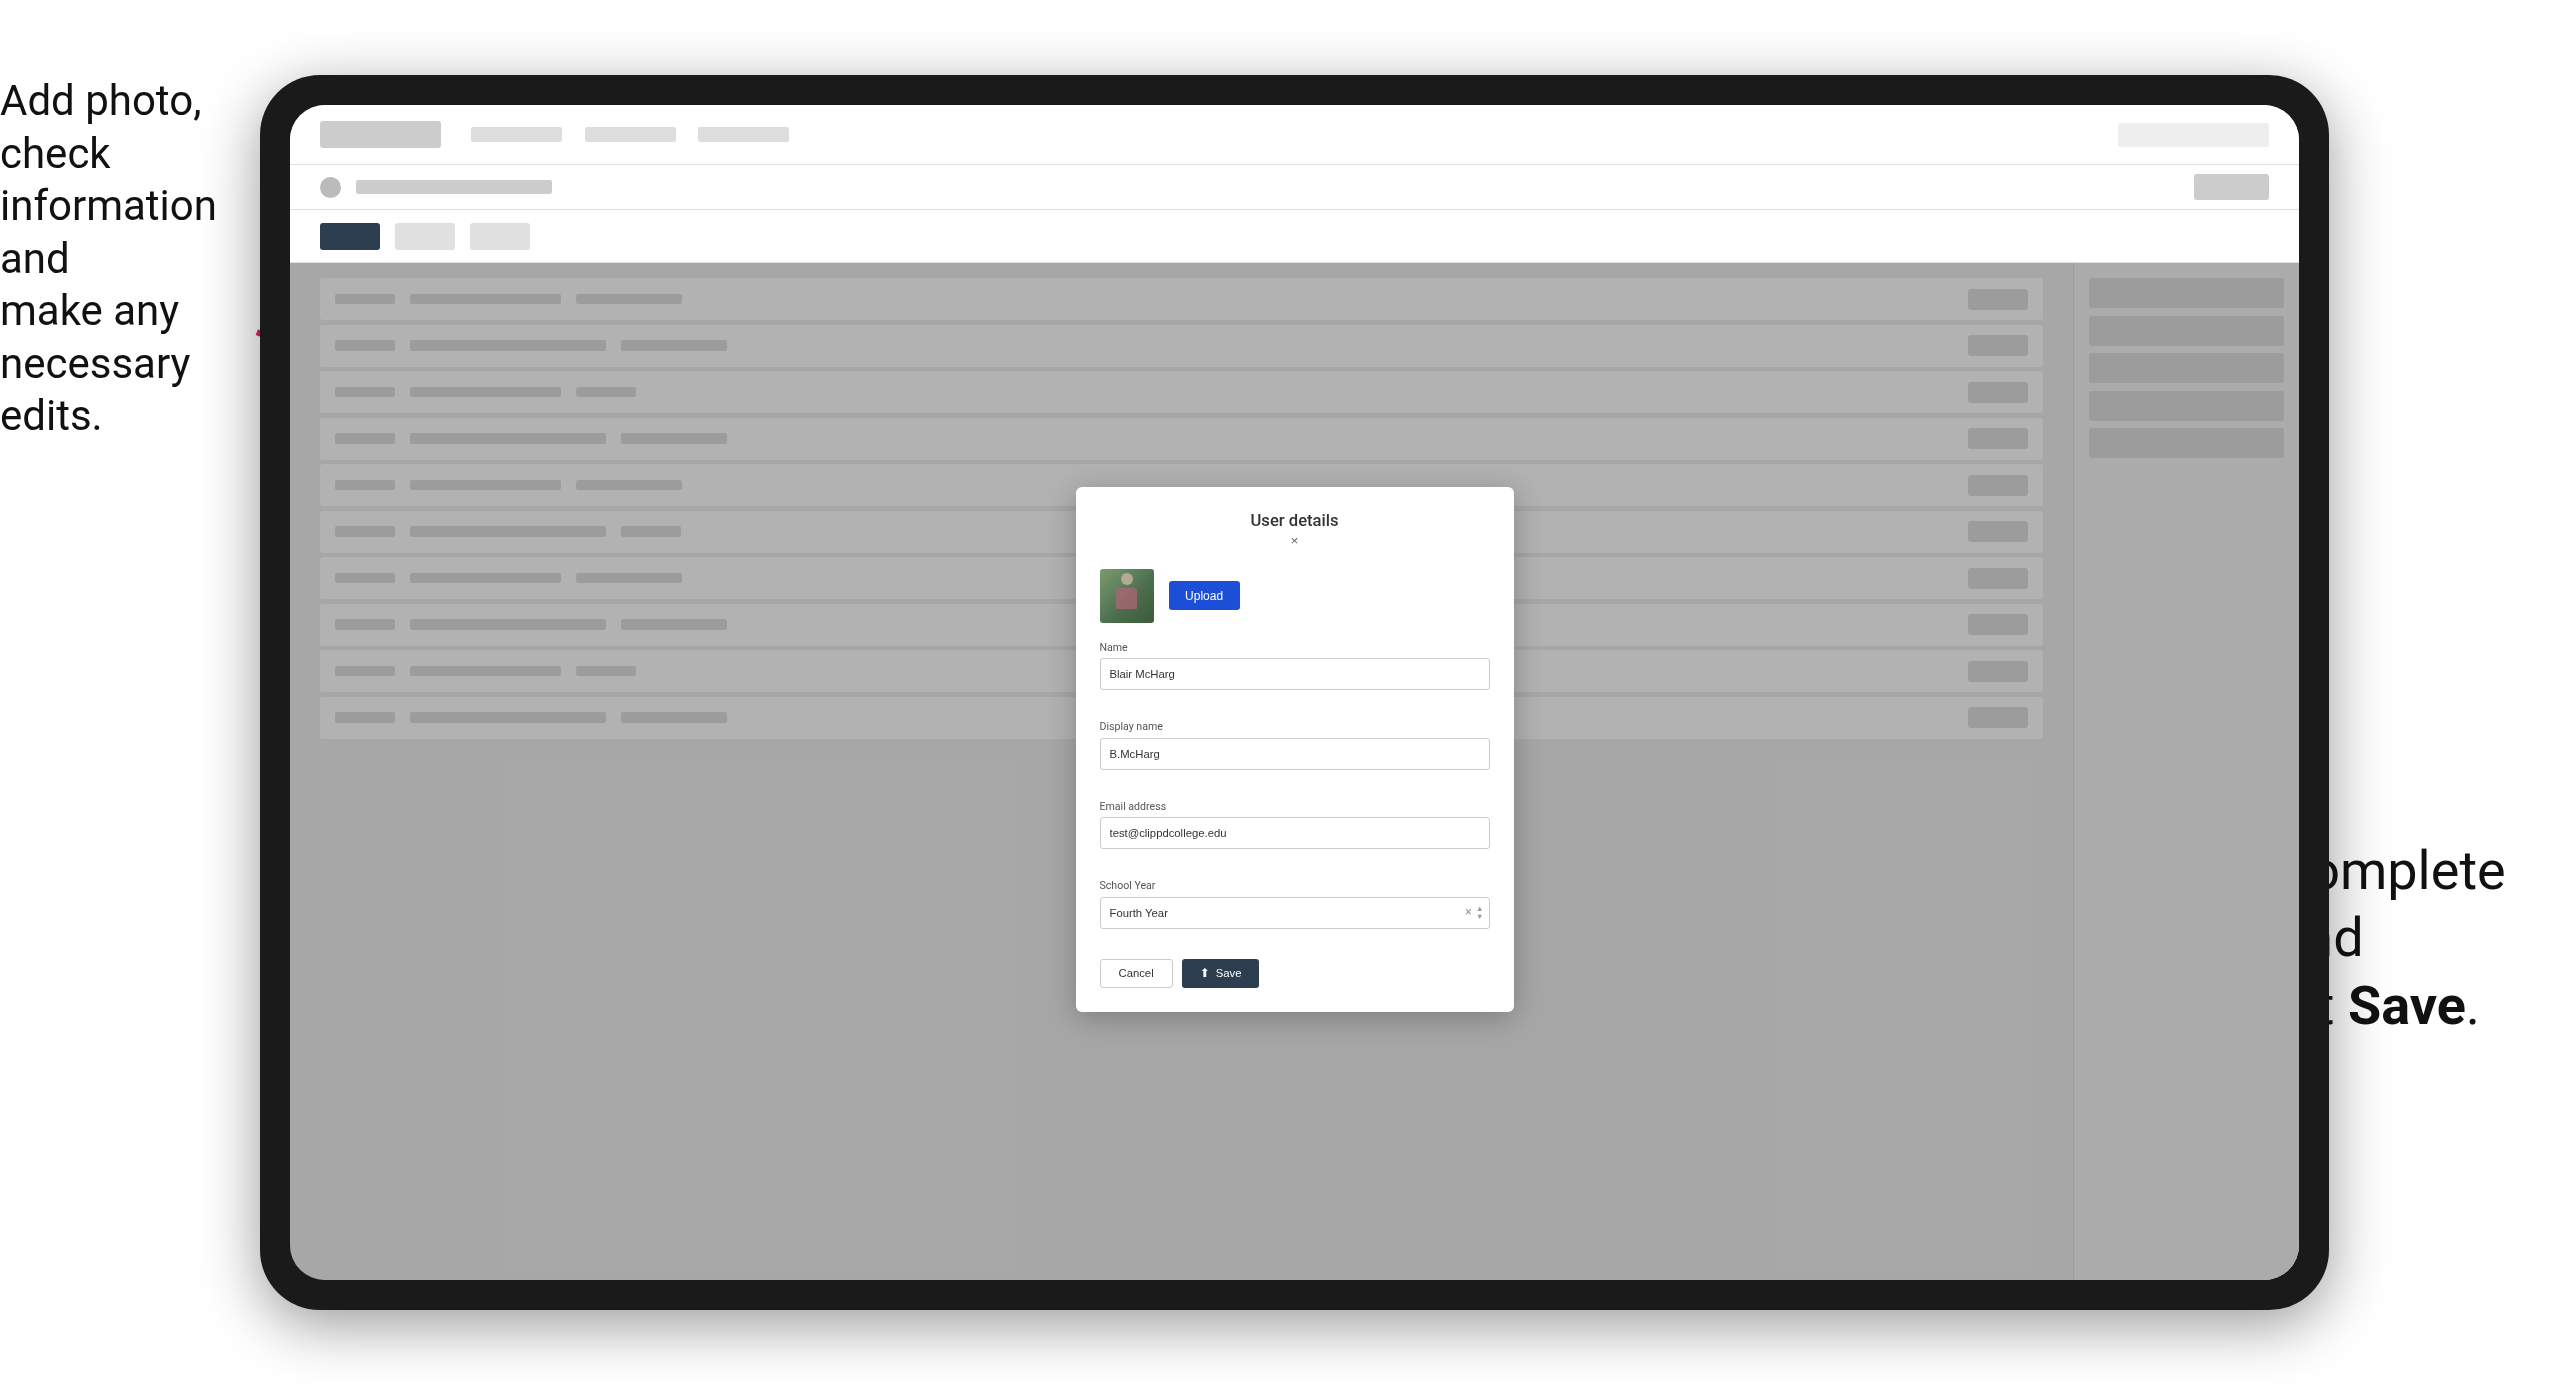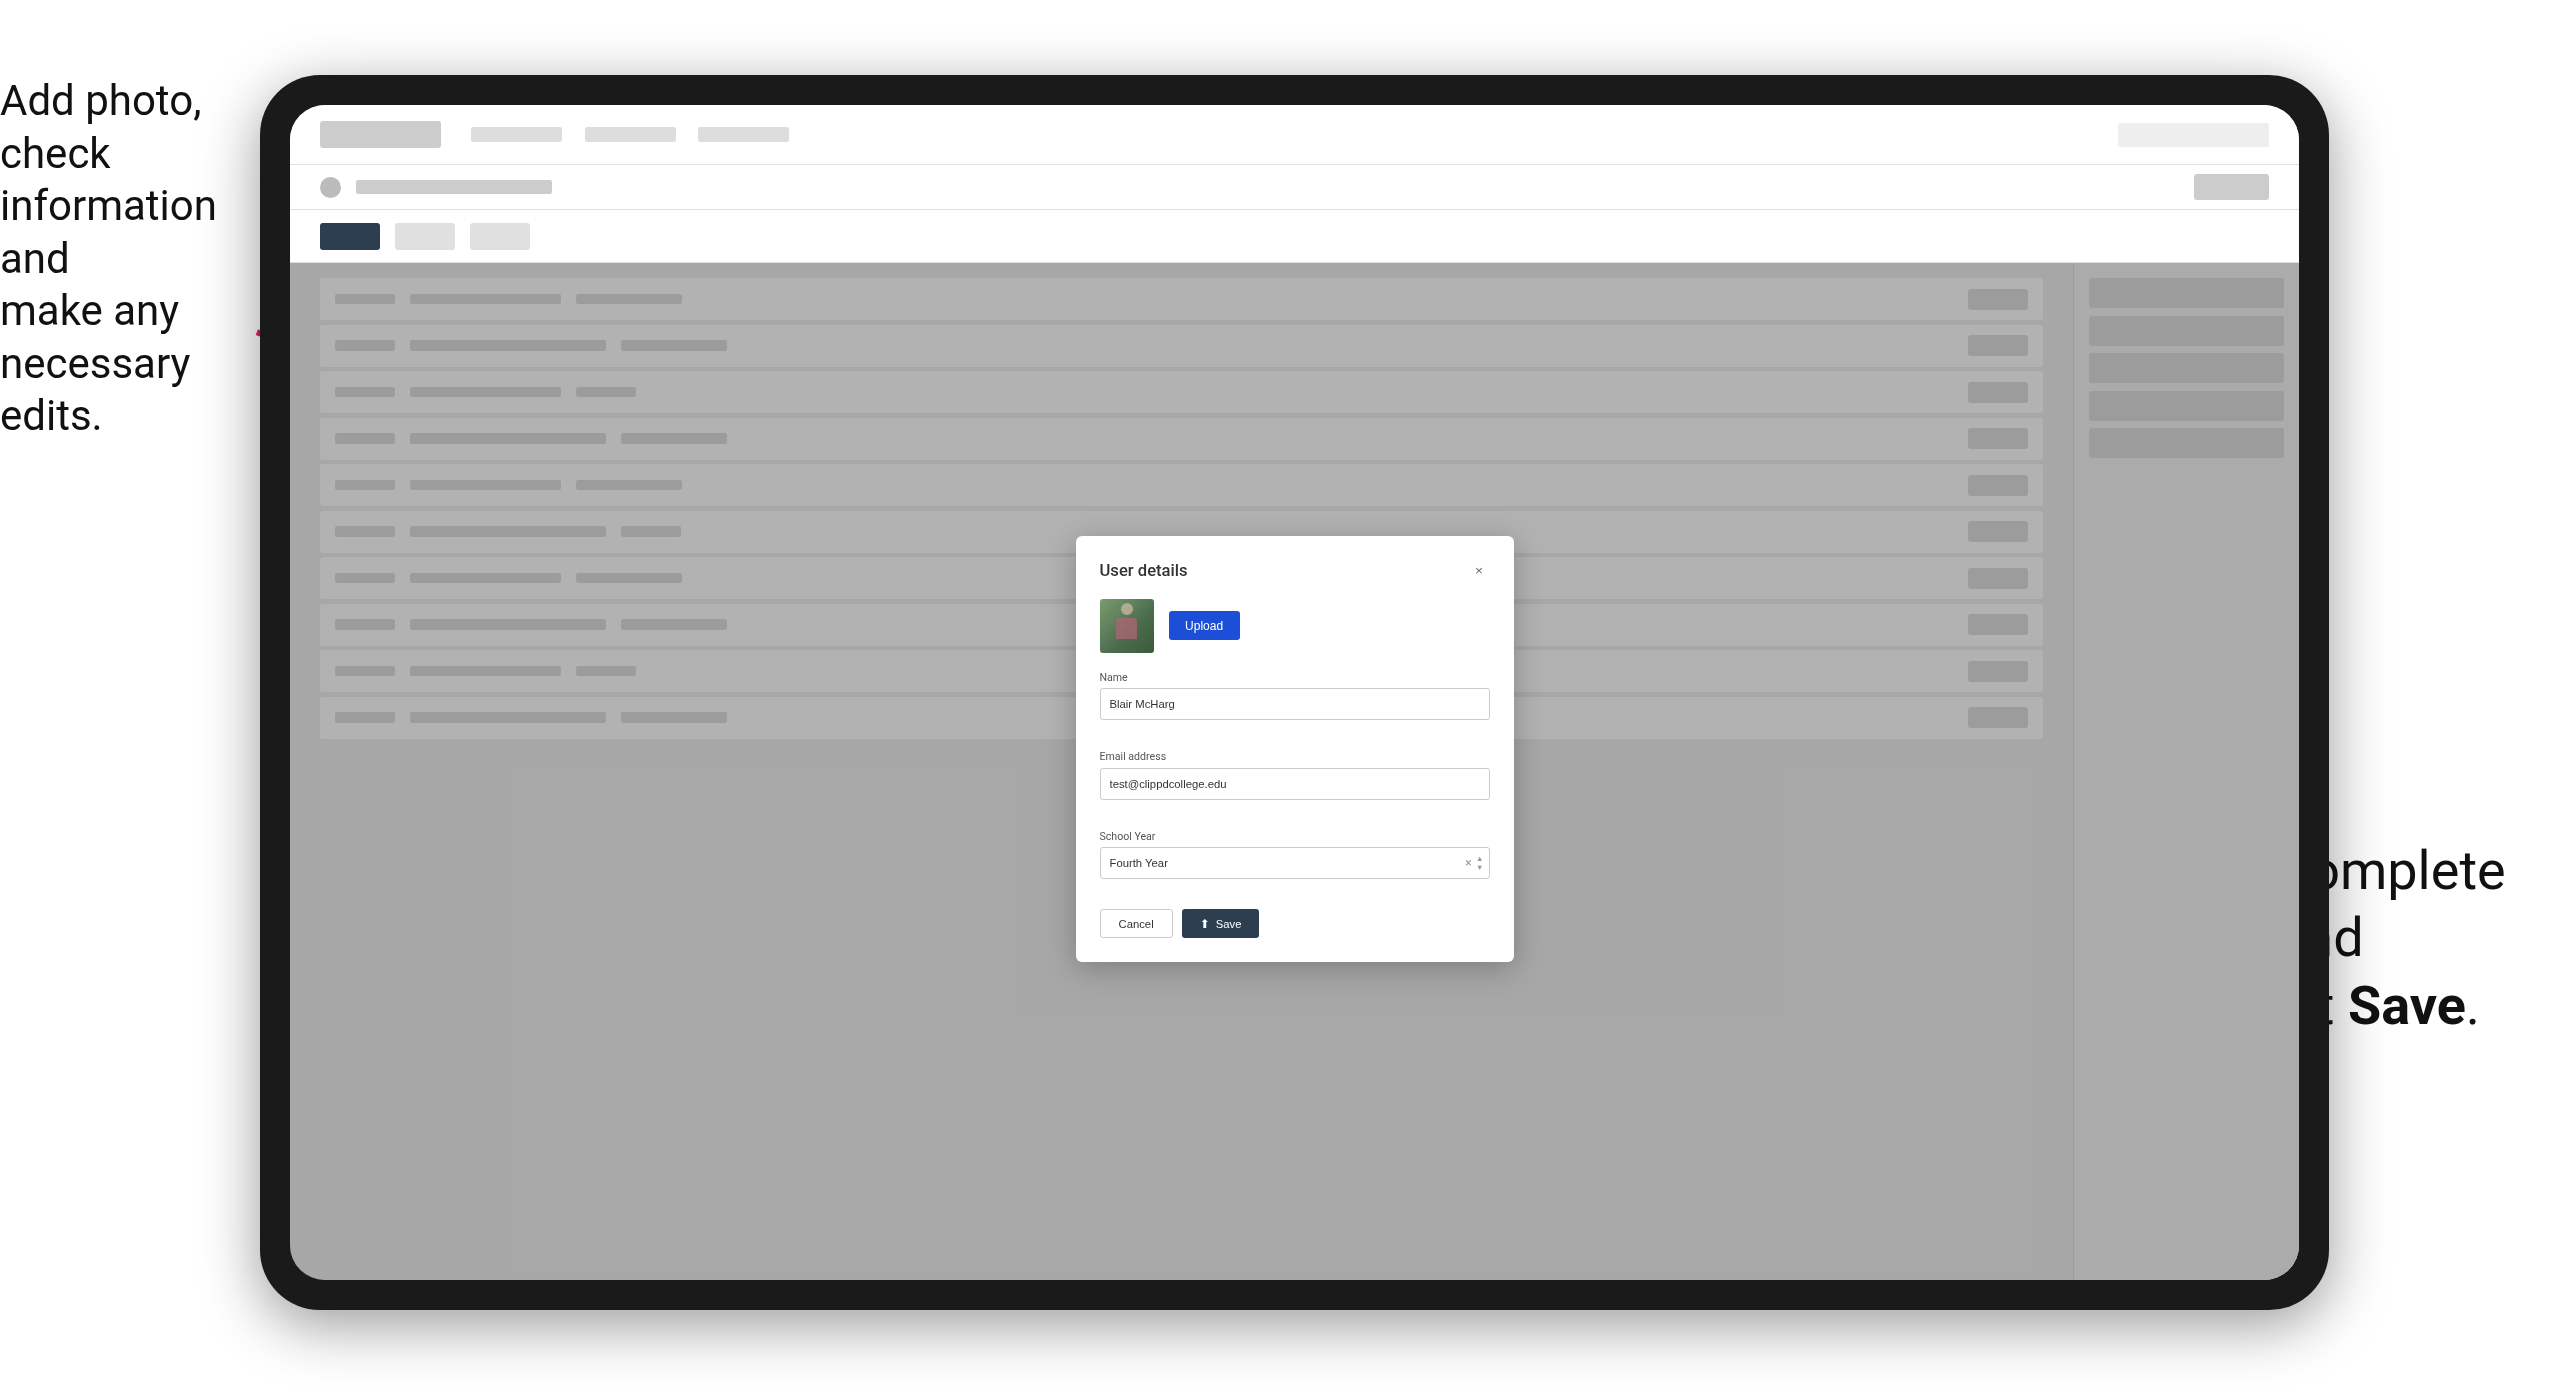--- a/index.html
+++ b/index.html
@@ -230,20 +230,21 @@
       padding: 24px;
       box-shadow: 0 6px 30px rgba(0,0,0,0.25);
       position: relative;
       margin-top: -45px;
     }
     .modal-header {
       display: flex;
       align-items: center;
       justify-content: space-between;
       margin-bottom: 18px;
+      flex-direction: column;
     }
     .modal-title {
       font-size: 16.6px;
       font-weight: 500;
       color: #333;
     }
     .modal-close {
       width: 21px; height: 21px;
       display: flex; align-items: center; justify-content: center;
       cursor: pointer;
@@ -533,20 +534,24 @@
                 </div>
               </div>
               <button class="upload-btn">Upload</button>
             </div>
 
             <div class="form-group">
               <label class="form-label">Name</label>
               <input class="form-input" type="text" value="Blair McHarg" style="">
             </div>
 
+            <div class="form-group">
+              <label class="form-label">Display name</label>
+              <input class="form-input" type="text" value="B.McHarg" style="">
+            </div>
 
             <div class="form-group">
               <label class="form-label">Email address</label>
               <input class="form-input" type="email" value="test@clippdcollege.edu" style="">
             </div>
 
             <div class="form-group">
               <label class="form-label">School Year</label>
               <div class="school-year-wrapper">
                 <input class="form-input" type="text" value="Fourth Year" style="">

